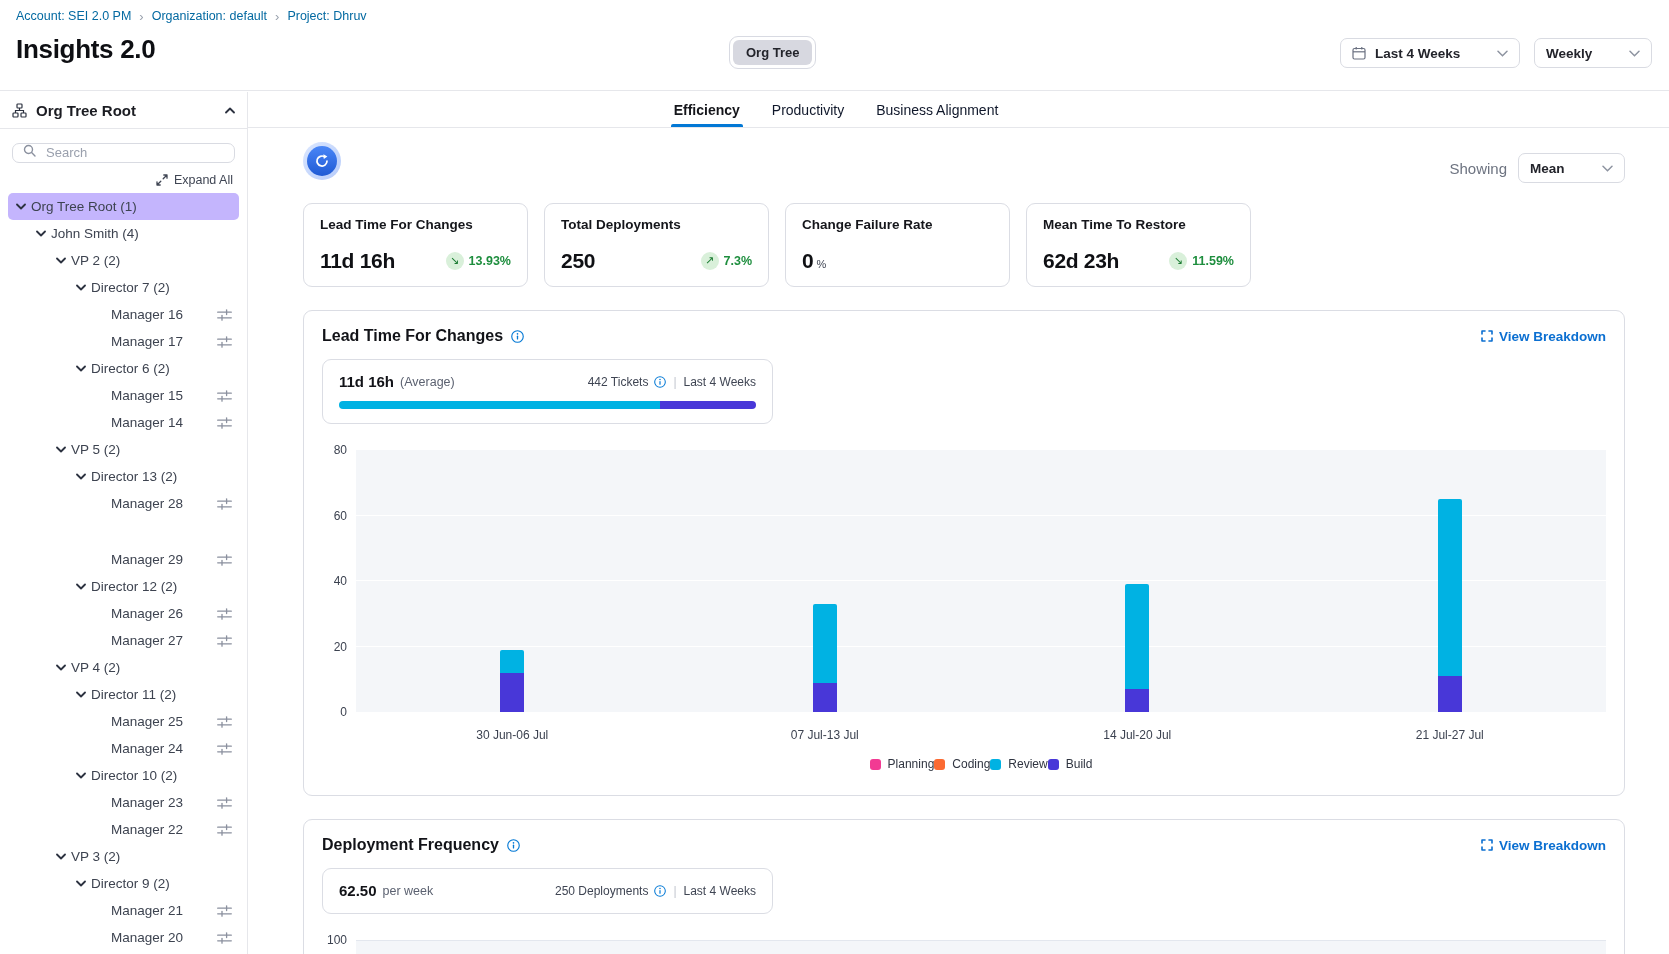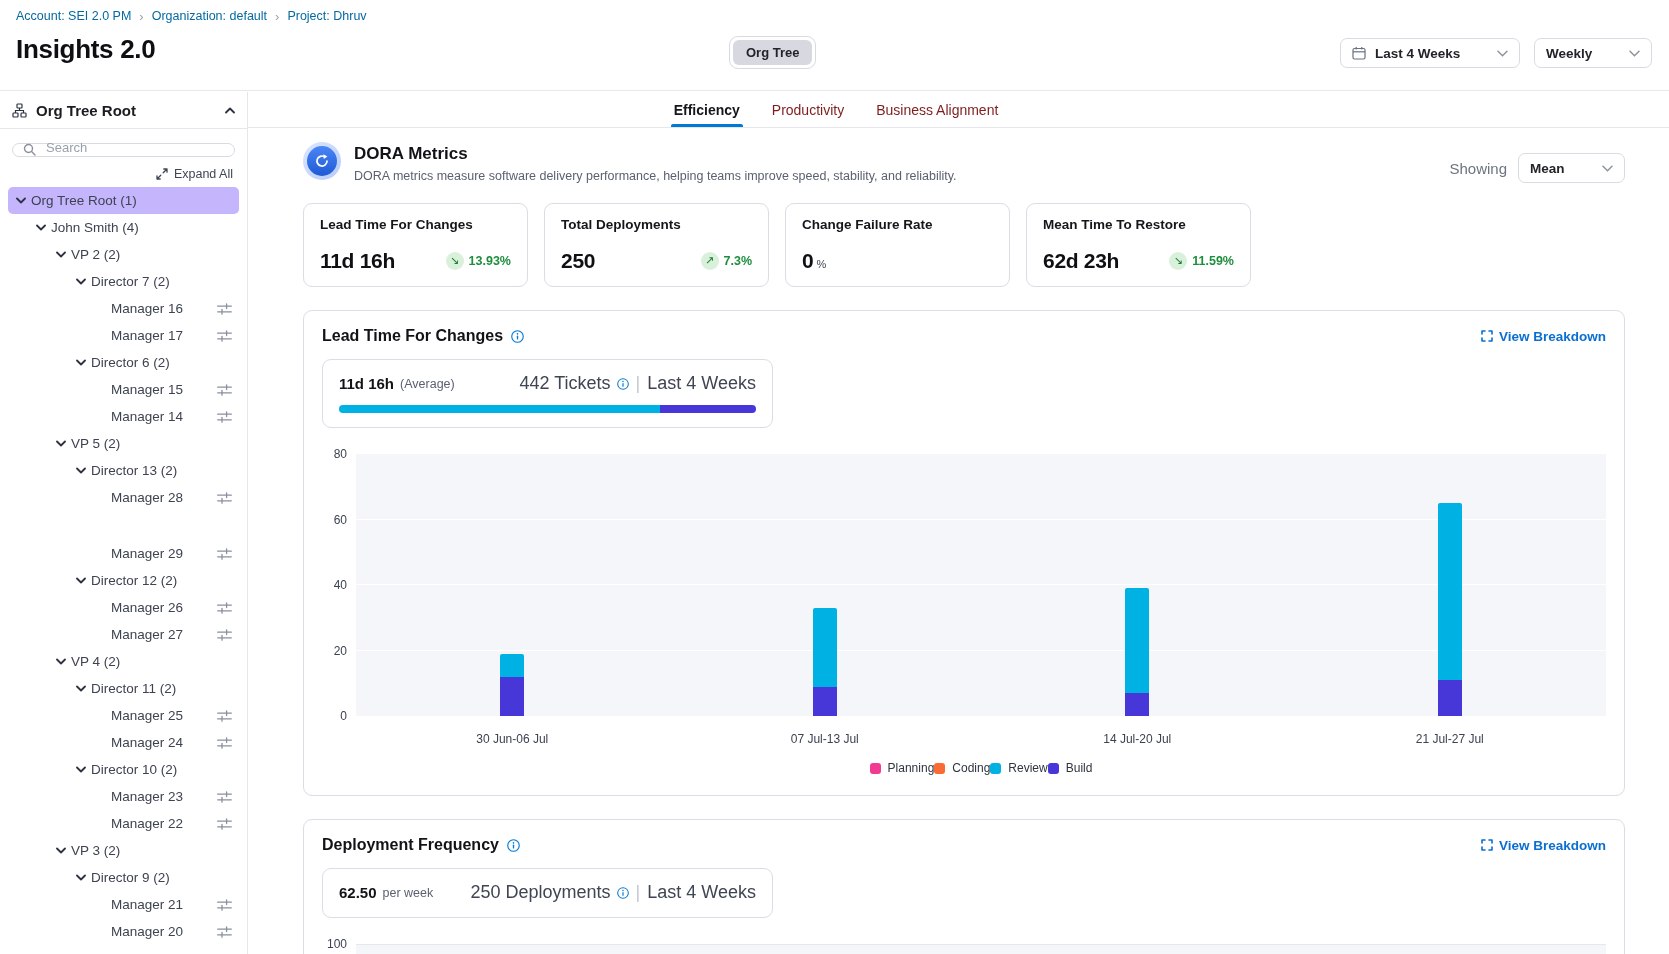--- a/index.html
+++ b/index.html
@@ -18,36 +18,36 @@
   .hdr-select{position:absolute;top:38px;height:30px;border:1px solid #d9dbe2;border-radius:7px;background:#fff;
               display:flex;align-items:center;gap:9px;padding:0 11px;font-size:13.5px;font-weight:700;color:#23242b;box-sizing:border-box;cursor:pointer}
   #date-select{left:1340px;width:180px}
   #granularity-select{left:1534px;width:118px}
   .hdr-select .spacer{flex:1}
 
   
   .sidebar{position:absolute;left:0;top:92px;bottom:0;width:248px;background:#fff;border-right:1px solid #e6e7eb;box-sizing:border-box;overflow:hidden}
   .sb-header{height:36px;border-bottom:1px solid #e6e7eb;display:flex;align-items:center;gap:9px;padding:0 12px}
   .sb-title{font-size:15px;font-weight:700;color:#1b1c22;flex:1}
-  .search-box{margin:14px 12px 0;height:14px;border:1px solid #d9dbe2;border-radius:7px;display:flex;align-items:flex-end;gap:8px;padding:0 10px;box-sizing:border-box;background:#fff}
+  .search-box{margin:14px 12px 0;height:20px;border:1px solid #d9dbe2;border-radius:7px;display:flex;align-items:flex-start;gap:8px;padding:0 10px;box-sizing:border-box;background:#fff}
   .search-input{border:none;outline:none;font-size:13px;color:#3d4350;flex:1;font-family:inherit;background:transparent}
   .search-input::placeholder{color:#9aa0ad}
   .expand-all{display:flex;justify-content:flex-end;align-items:center;gap:6px;margin:10px 14px 2px 0;font-size:12.5px;color:#3f4553;cursor:pointer}
   .tree{margin-top:6px}
   .tree-row{height:27px;display:flex;align-items:center;font-size:13.5px;color:#3d4350;margin:0 8px;border-radius:5px;box-sizing:border-box;cursor:pointer}
   .tree-row.selected{background:#c4b5fd}
   .tree-chev{width:20px;display:flex;justify-content:center;align-items:center;flex:none}
   .tree-spacer{width:20px;flex:none}
   .tree-label{white-space:nowrap}
   .tree-gear{margin-left:auto;margin-right:7px;display:flex;align-items:center;cursor:pointer}
 
   
   .main{position:absolute;left:248px;top:92px;right:0;bottom:0;background:#fff;overflow:hidden}
   .tabstrip{height:36px;border-bottom:1px solid #e6e7eb;display:flex;align-items:stretch;justify-content:center;padding-right:245px;gap:32px;box-sizing:border-box}
-  .tab{display:flex;align-items:center;font-size:14px;color:#7f1d1d;position:relative;cursor:pointer}
+  .tab{display:flex;align-items:center;font-size:14px;color:#0f172a;position:relative;cursor:pointer}
   .tab.active{font-weight:700;color:#15161b}
   .tab.active::after{content:"";position:absolute;left:-3px;right:-3px;bottom:0;height:3px;background:#0278d5;border-radius:2px 2px 0 0}
   .content{position:absolute;left:0;right:0;top:37px;bottom:0;padding:13px 44px 0 55px;overflow:hidden}
 
   
   .dora-head{display:flex;align-items:flex-start}
   .dora-icon{width:38px;height:38px;border-radius:50%;background:linear-gradient(135deg,#dbe7ff,#b6cbfa);display:flex;align-items:center;justify-content:center;margin-right:13px;flex:none}
   .dora-icon-inner{width:30px;height:30px;border-radius:50%;background:linear-gradient(180deg,#4a86f7,#1f5ad4);display:flex;align-items:center;justify-content:center}
   .dora-title{font-size:17px;font-weight:700;color:#121318;margin-top:2px}
   .dora-sub{font-size:12.5px;color:#5b6170;margin-top:5px}
@@ -71,21 +71,21 @@
   .panel{border:1px solid #dbdde4;border-radius:9px;background:#fff;margin-top:23px;padding:16px 18px;box-sizing:border-box;position:relative}
   #lead-panel{height:486px}
   #deploy-panel{height:400px}
   .panel-head{display:flex;align-items:center}
   .panel-title{font-size:16px;font-weight:700;color:#121318;display:flex;align-items:center;gap:8px}
   .view-breakdown{margin-left:auto;display:flex;align-items:center;gap:6px;color:#0b6fd1;font-size:13.5px;font-weight:700;cursor:pointer}
   .summary-box{width:451px;border:1px solid #dbdde4;border-radius:9px;margin-top:14px;padding:13px 16px 14px;box-sizing:border-box}
   .summary-top{display:flex;align-items:center}
   .summary-value{font-size:15px;font-weight:700;color:#121318}
   .summary-qual{font-size:12.5px;color:#5b6170;margin-left:6px}
-  .summary-meta{margin-left:auto;display:flex;align-items:center;gap:6px;font-size:18px;color:#3f4553}
+  .summary-meta{margin-left:auto;display:flex;align-items:center;gap:6px;font-size:12px;color:#3f4553}
   .meta-sep{color:#c3c7cf;margin:0 1px}
   .progress{height:8px;border-radius:5px;overflow:hidden;display:flex;margin-top:11px}
   .progress-seg{height:100%}
 
   .chart-grid{display:flex;margin-top:26px}
   .yaxis{width:34px;position:relative;height:262px;flex:none}
   .ytick{position:absolute;right:9px;transform:translateY(-50%);font-size:12px;color:#3c4250}
   .plot-col{flex:1;min-width:0}
   .plot{position:relative;height:262px;background:#f4f6f9}
   .gridline{position:absolute;left:0;right:0;height:1px;background:#fff}
@@ -474,24 +474,20 @@
   <div class="content">
 
     <div class="dora-head">
       <div class="dora-icon">
         <div class="dora-icon-inner">
           <svg width="16" height="16" viewBox="0 0 16 16" fill="none">
               <path d="M13 8 A5 5 0 1 1 10.5 3.7" stroke="#fff" stroke-width="1.7" stroke-linecap="round"></path>
               <path d="M9.4 1.2 L13.4 3.4 L9.8 5.9 Z" fill="#fff"></path>
             </svg>
         </div>
-      </div>
-      <div>
-        <div class="dora-title">DORA Metrics</div>
-        <div class="dora-sub">DORA metrics measure software delivery performance, helping teams improve speed, stability, and reliability.</div>
       </div>
       <div class="showing">
         <span class="showing-label">Showing</span>
         <div class="showing-select">
           <span>Mean</span>
           <span class="spacer"></span>
           <span>
               <svg width="11" height="7" viewBox="0 0 11 7" fill="none" stroke="#8d93a0" stroke-width="1.5" stroke-linecap="round">
                 <path d="M1 1.3 L5.5 5.7 L10 1.3"></path>
               </svg>

